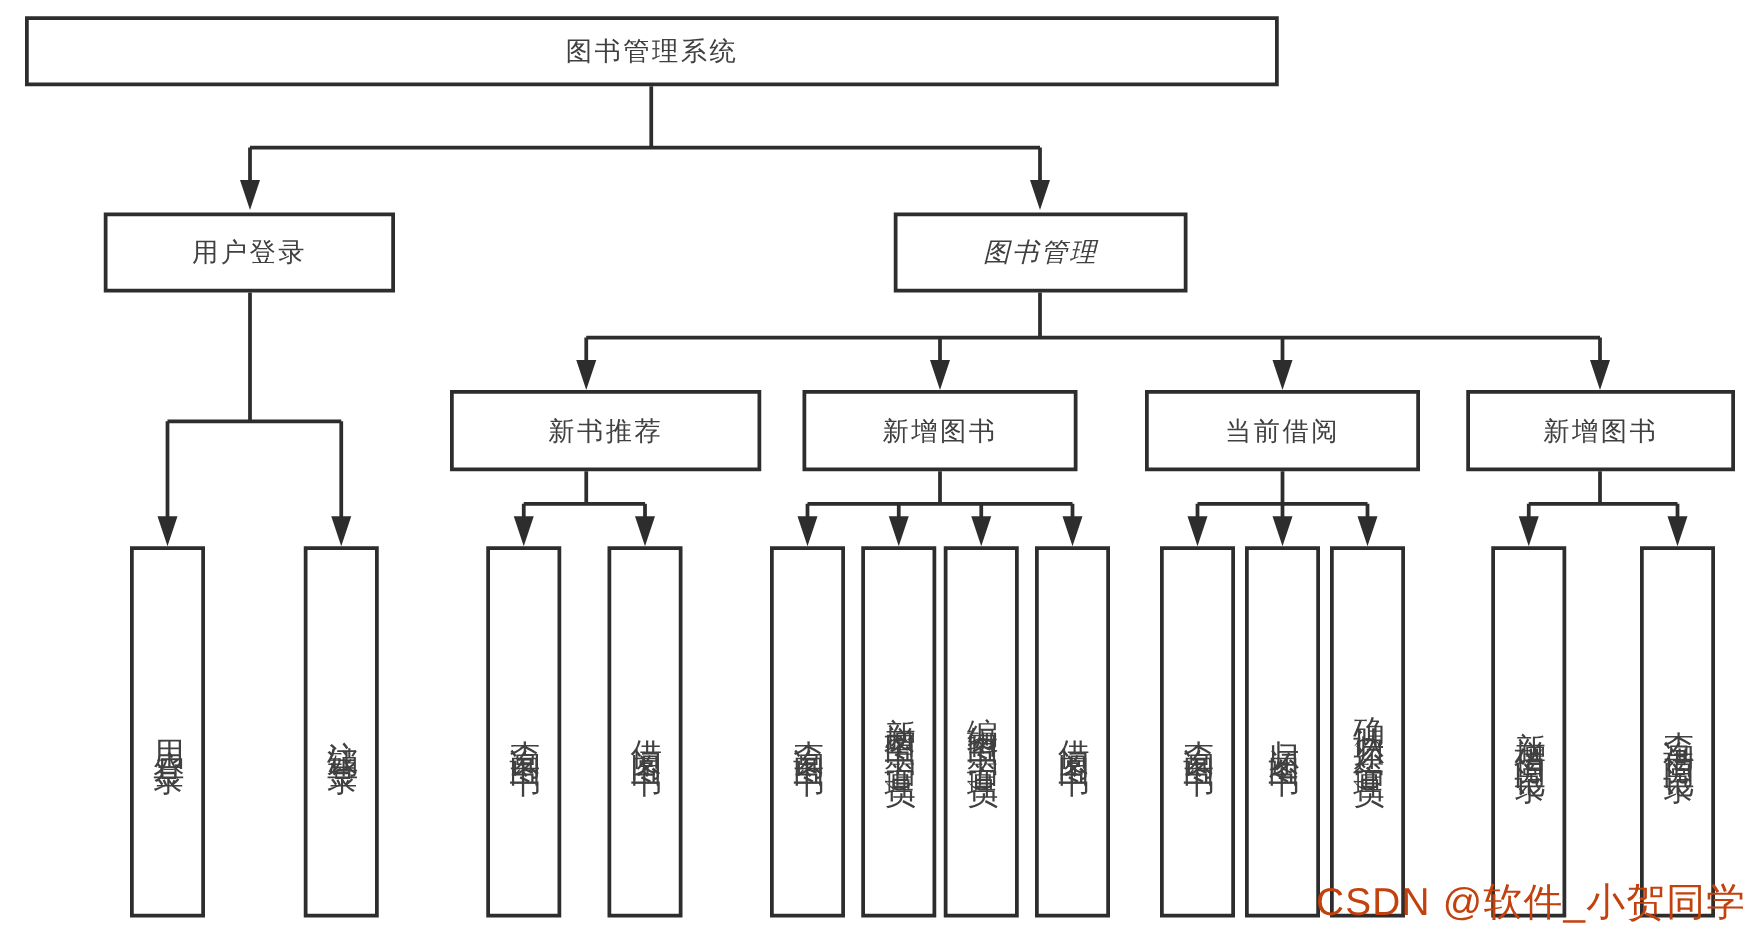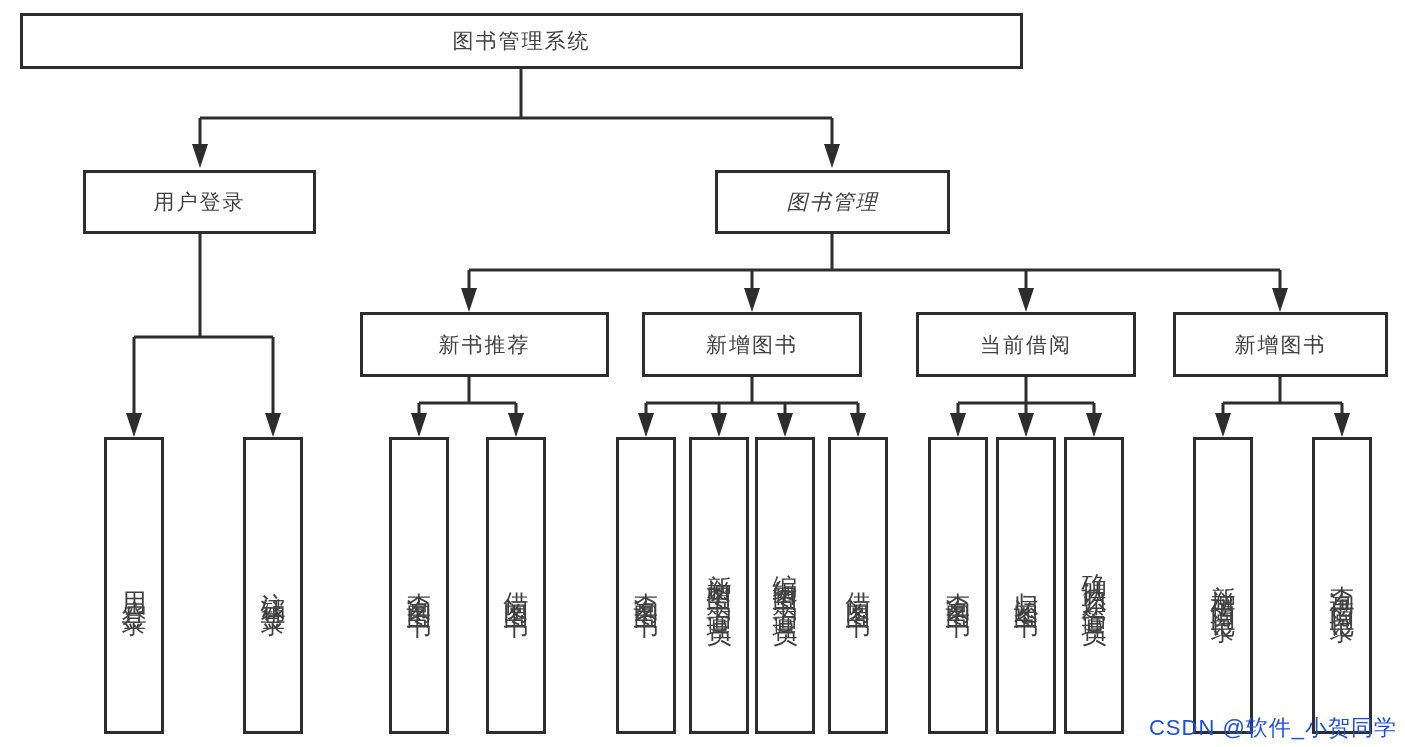--- a/index.html
+++ b/index.html
@@ -42,22 +42,22 @@
     white-space:nowrap;
   }
   .lf1{left:104px;}  .lf2{left:243px;}
   .lf3{left:389px;}  .lf4{left:486px;}
   .lf5{left:616px;}  .lf6{left:689px;}  .lf7{left:755px;}  .lf8{left:828px;}
   .lf9{left:928px;}  .lf10{left:996px;} .lf11{left:1064px;}
   .lf12{left:1193px;}.lf13{left:1312px;}
   #watermark{
     position:absolute;
     right:8px;bottom:4px;
-    color:#1d4ed8;
-    font-size:22px;
+    color:#c2410c;
+    font-size:31px;
     letter-spacing:1px;
     z-index:5;
     white-space:nowrap;
   }
 </style>
 </head>
 <body>
 
 <div id="canvas">
 

